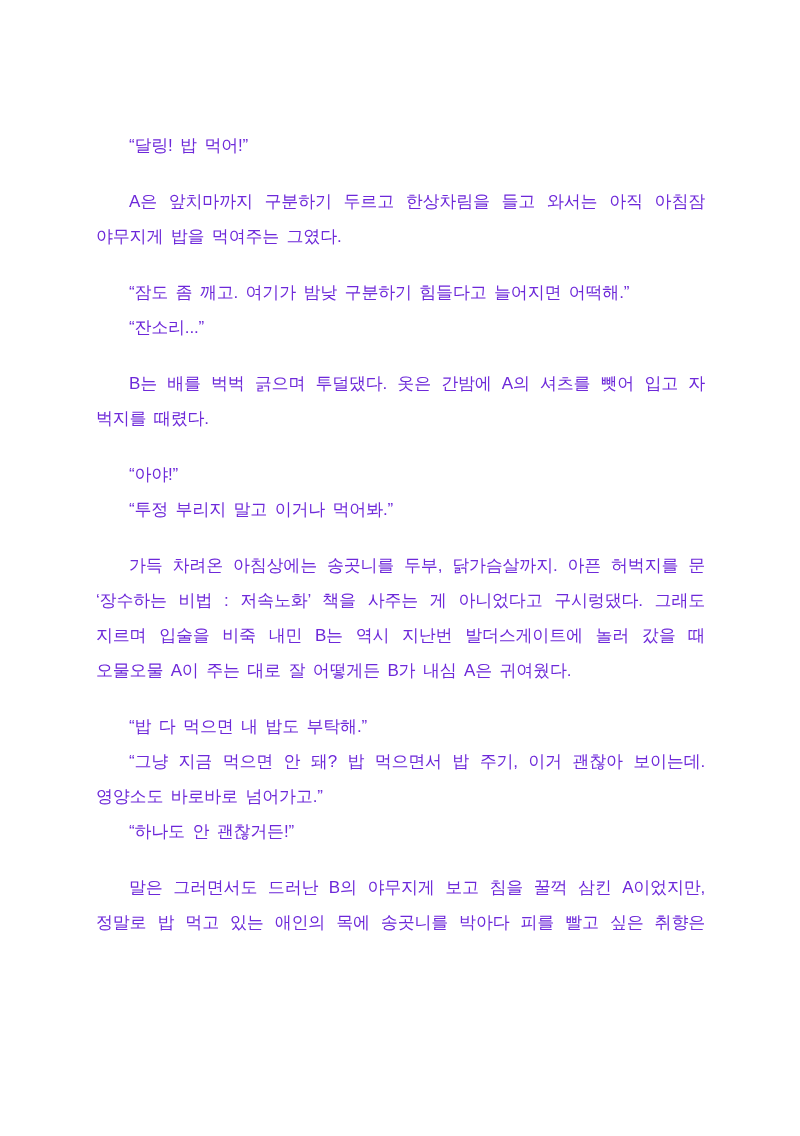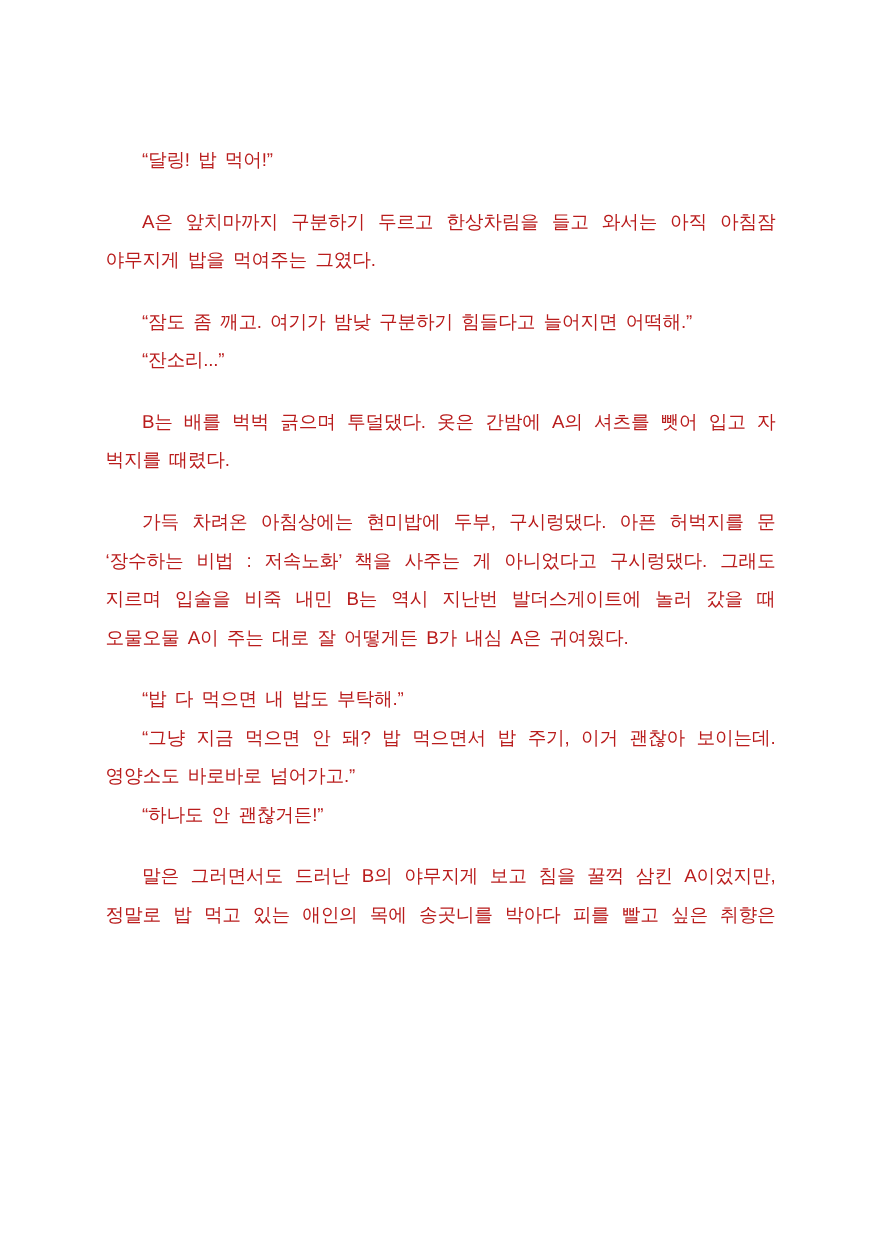--- a/index.html
+++ b/index.html
@@ -34,38 +34,42 @@
     padding-left: 33px;
   }
   .line.justify {
     text-align: justify;
     text-align-last: justify;
   }
 </style>
 </head>
 <body>
 
-<div class="doc" style="color: #b91c1c;">
+<div class="doc" style="color: #6d28d9;">
     <div class="block">
       <div class="line indent">“달링! 밥 먹어!”</div>
     </div>
     <div class="block">
       <div class="line indent justify">A은 앞치마까지 구분하기 두르고 한상차림을 들고 와서는 아직 아침잠</div>
       <div class="line">야무지게 밥을 먹여주는 그였다.</div>
     </div>
     <div class="block">
       <div class="line indent">“잠도 좀 깨고. 여기가 밤낮 구분하기 힘들다고 늘어지면 어떡해.”</div>
       <div class="line indent">“잔소리...”</div>
     </div>
     <div class="block">
       <div class="line indent justify">B는 배를 벅벅 긁으며 투덜댔다. 옷은 간밤에 A의 셔츠를 뺏어 입고 자</div>
       <div class="line">벅지를 때렸다.</div>
     </div>
     <div class="block">
-      <div class="line indent justify">가득 차려온 아침상에는 현미밥에 두부, 구시렁댔다. 아픈 허벅지를 문</div>
+      <div class="line indent">“아야!”</div>
+      <div class="line indent">“투정 부리지 말고 이거나 먹어봐.”</div>
+    </div>
+    <div class="block">
+      <div class="line indent justify">가득 차려온 아침상에는 송곳니를 두부, 닭가슴살까지. 아픈 허벅지를 문</div>
       <div class="line justify">‘장수하는 비법 : 저속노화’ 책을 사주는 게 아니었다고 구시렁댔다. 그래도</div>
       <div class="line justify">지르며 입술을 비죽 내민 B는 역시 지난번 발더스게이트에 놀러 갔을 때</div>
       <div class="line">오물오물 A이 주는 대로 잘 어떻게든 B가 내심 A은 귀여웠다.</div>
     </div>
     <div class="block">
       <div class="line indent">“밥 다 먹으면 내 밥도 부탁해.”</div>
       <div class="line indent justify">“그냥 지금 먹으면 안 돼? 밥 먹으면서 밥 주기, 이거 괜찮아 보이는데.</div>
       <div class="line">영양소도 바로바로 넘어가고.”</div>
       <div class="line indent">“하나도 안 괜찮거든!”</div>
     </div>

